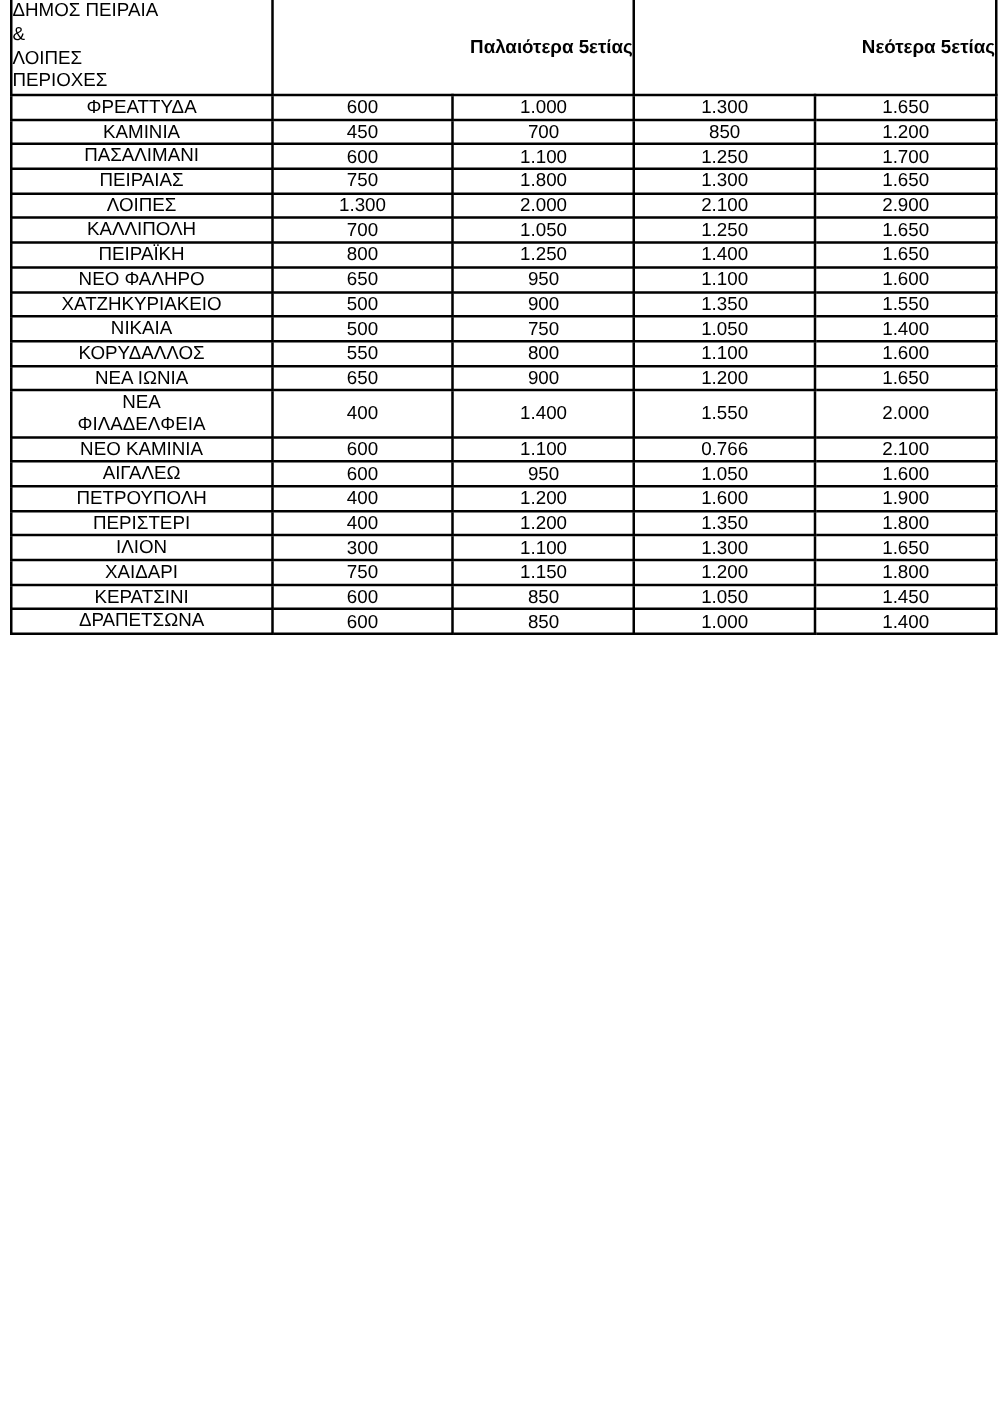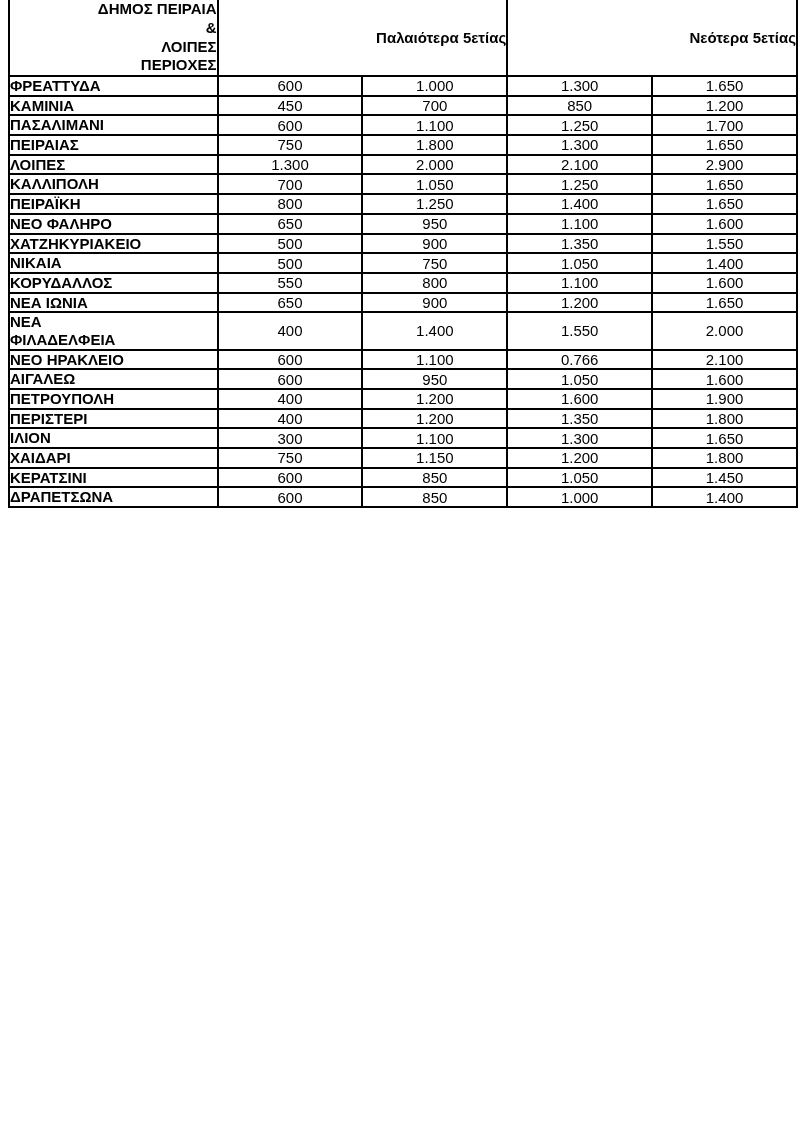--- a/index.html
+++ b/index.html
@@ -33,34 +33,33 @@
     font-size: 15px;
   }
   
   col.c-name { width: 203px; }
   col.c-v { width: 141px; }
 
   .cell-name {
     padding: 7px 4px 7px 7px;
     font-size: 15px;
     line-height: 1.18;
-    text-align: left;
-    font-weight: bold;
+    text-align: center;
   }
   .cell-val {
     text-align: center;
     font-size: 15px;
     padding: 7px 4px;
   }
   .hdr-name {
-    font-weight: bold;
+    font-weight: normal;
     font-size: 14px;
     line-height: 1.25;
     padding: 5px 4px 5px 7px;
-    text-align: right;
+    text-align: left;
   }
   .hdr-span {
     font-weight: bold;
     font-size: 15px;
     text-align: right;
     padding: 6px 4px;
   }
   
   tr.first-row > td {
     border-top: none;
@@ -174,21 +173,21 @@
         </tr>
         <tr>
           <td class="cell-name nowrap">ΝΕΑ
 ΦΙΛΑΔΕΛΦΕΙΑ</td>
           <td class="cell-val">400</td>
           <td class="cell-val">1.400</td>
           <td class="cell-val">1.550</td>
           <td class="cell-val">2.000</td>
         </tr>
         <tr>
-          <td class="cell-name nowrap">ΝΕΟ ΗΡΑΚΛΕΙΟ</td>
+          <td class="cell-name nowrap">ΝΕΟ ΚΑΜΙΝΙΑ</td>
           <td class="cell-val">600</td>
           <td class="cell-val">1.100</td>
           <td class="cell-val">0.766</td>
           <td class="cell-val">2.100</td>
         </tr>
         <tr>
           <td class="cell-name nowrap">ΑΙΓΑΛΕΩ</td>
           <td class="cell-val">600</td>
           <td class="cell-val">950</td>
           <td class="cell-val">1.050</td>

